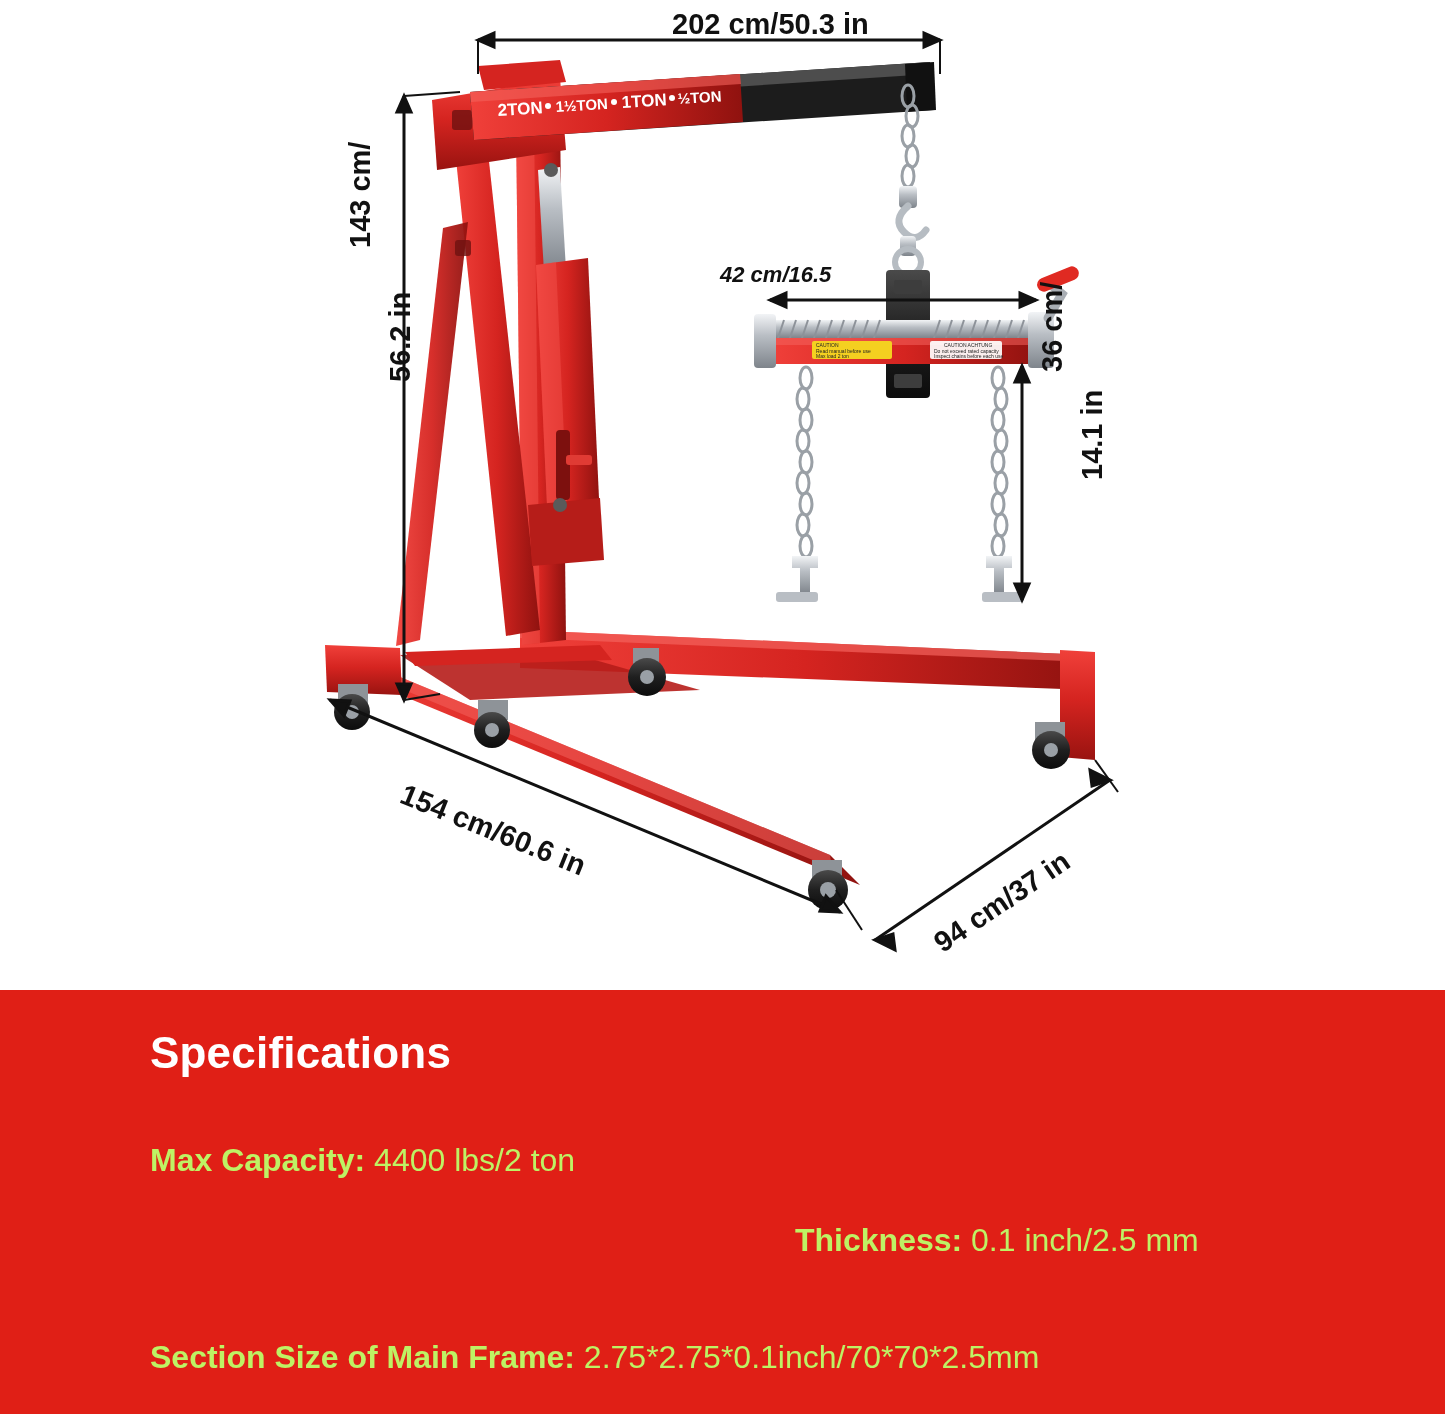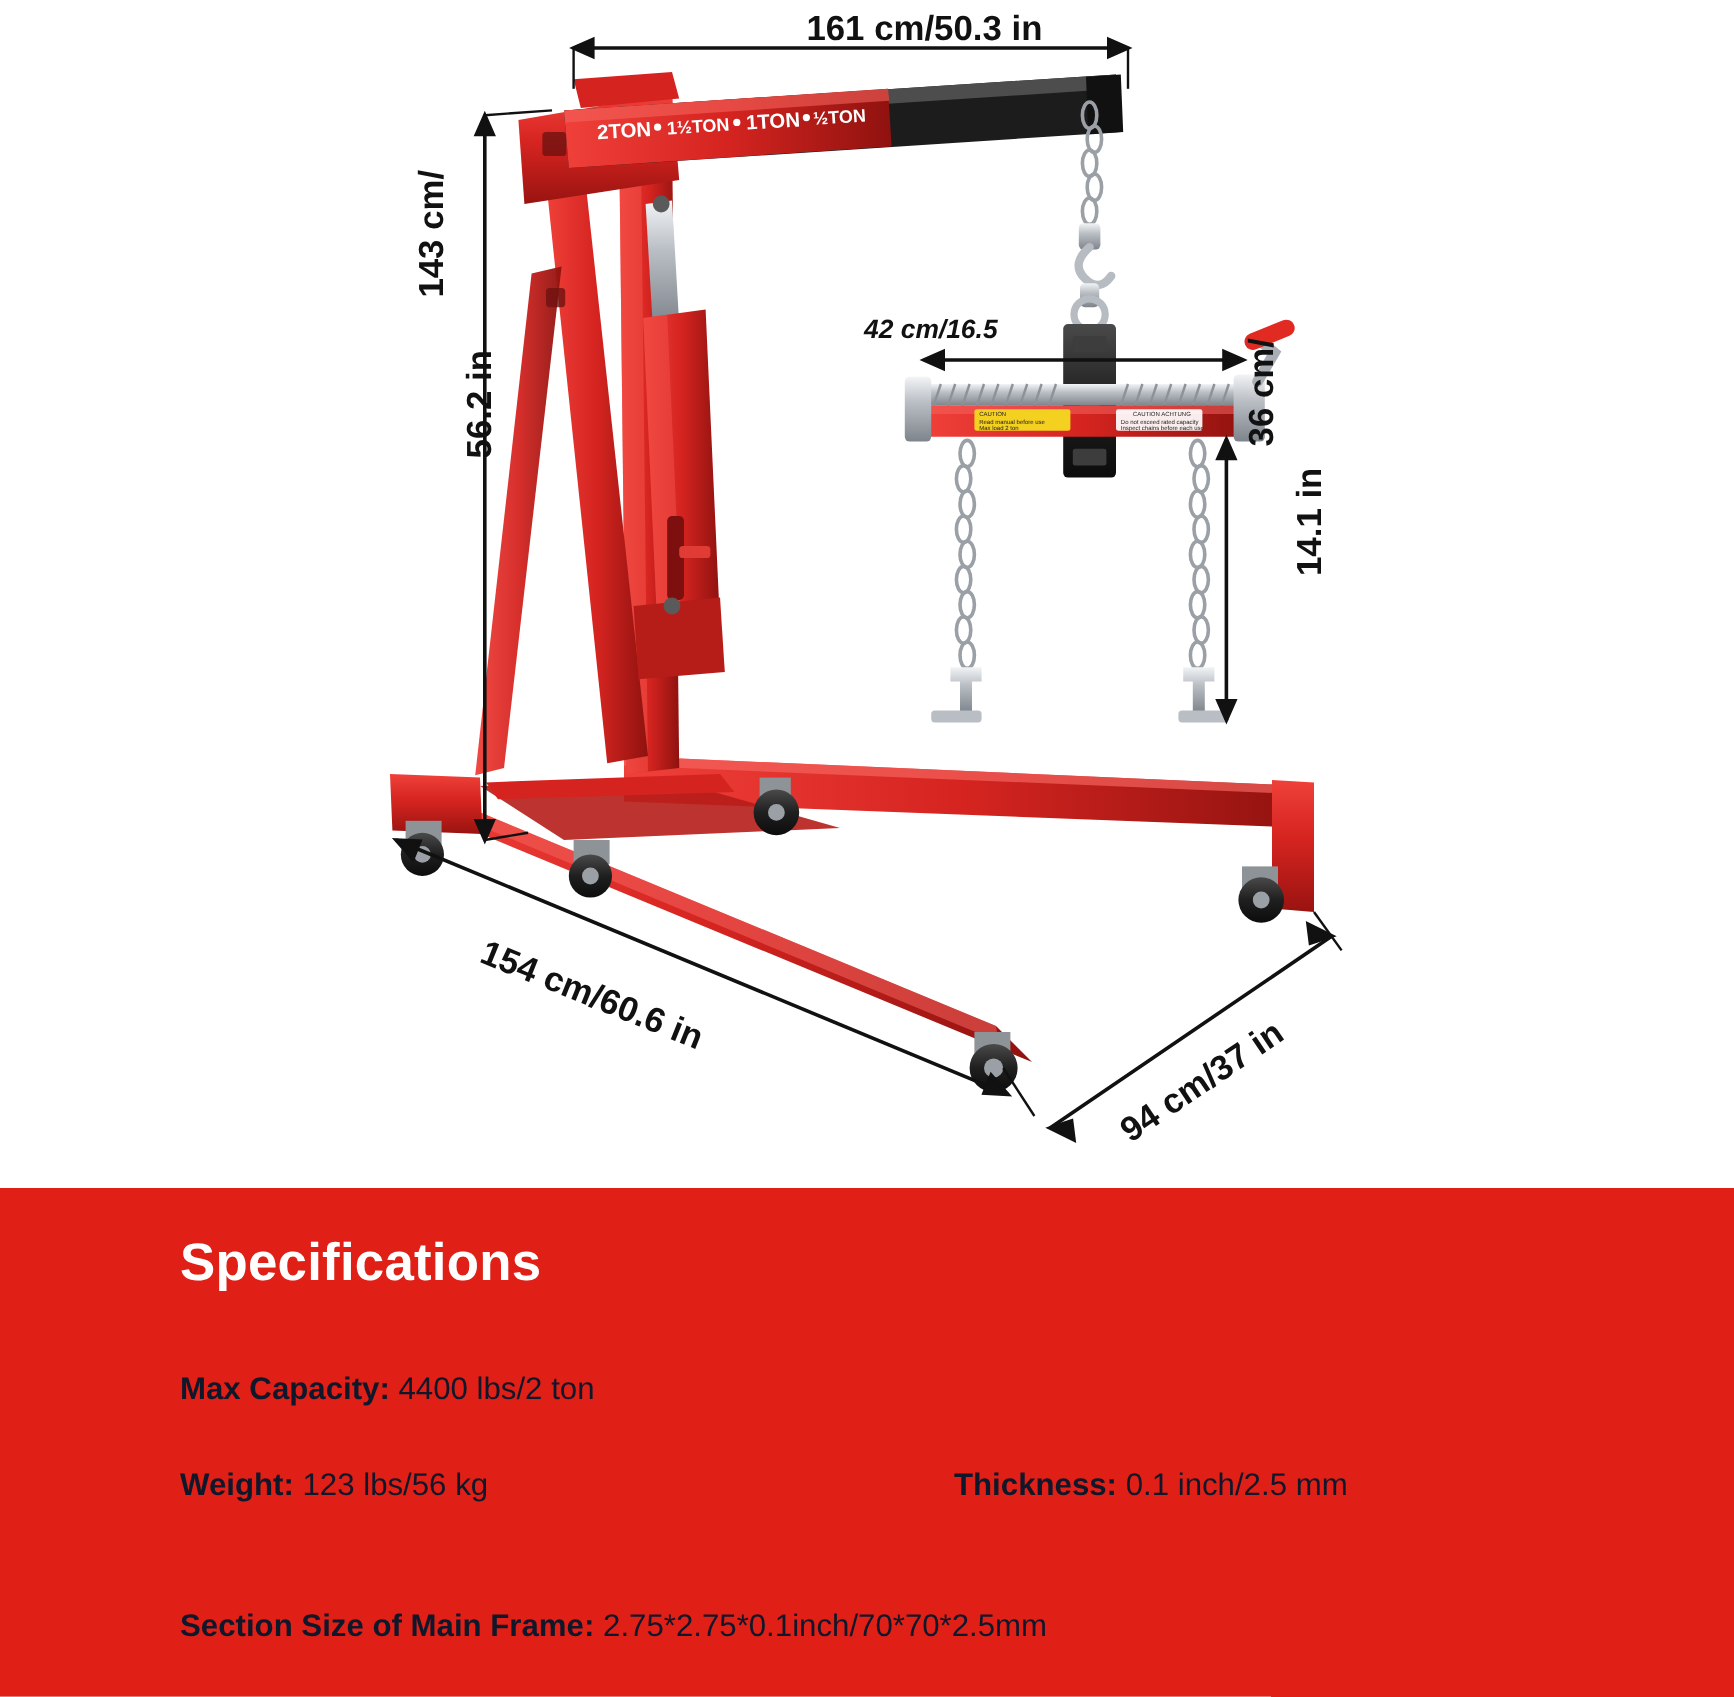--- a/index.html
+++ b/index.html
@@ -31,22 +31,22 @@
     color:#ffffff;
     padding-left:17px;
   }
   .specs-title{
     position:absolute;left:150px;top:38px;
     font-size:44px;font-weight:bold;color:#ffffff;
     letter-spacing:0.2px;
   }
   .spec-row{
     position:absolute;
-    font-size:26px;
-    color:#0f172a;
+    font-size:32px;
+    color:#bef264;
     white-space:nowrap;
   }
   .spec-row b{font-weight:bold;}
   .spec-row span{font-weight:normal;}
   .r1{left:150px;top:152px;}
   .r2{left:795px;top:152px;}
   .r3{left:150px;top:232px;}
   .r4{left:795px;top:232px;}
   .r5{left:150px;top:312px;margin-top:37px;}
 </style>
@@ -288,21 +288,21 @@
       <path d="M840 912 l-20 -1 l6 -15 z" fill="#111"></path>
 
       <line x1="875" y1="940" x2="1110" y2="780"></line>
       <path d="M875 940 l18 -6 l2 16 z" fill="#111"></path>
       <path d="M1110 780 l-18 6 l-2 -16 z" fill="#111"></path>
       <line x1="1095" y1="760" x2="1118" y2="792" stroke-width="2"></line>
       <line x1="836" y1="890" x2="862" y2="930" stroke-width="2"></line>
     </g>
   </svg>
 
-  <div class="dim-label" style="left:672px;top:8px;font-size:29px;">161 cm/50.3 in</div>
+  <div class="dim-label" style="left:672px;top:8px;font-size:29px;">202 cm/50.3 in</div>
 
   <div class="dim-label" style="left:344px;top:248px;font-size:29px;transform:rotate(-90deg);transform-origin:left top;">143 cm/</div>
   <div class="dim-label" style="left:384px;top:382px;font-size:29px;transform:rotate(-90deg);transform-origin:left top;">56.2 in</div>
 
   <div class="dim-label" style="left:720px;top:262px;font-size:22px;font-style:italic;">42 cm/16.5</div>
 
   <div class="dim-label" style="left:1036px;top:372px;font-size:29px;transform:rotate(-90deg);transform-origin:left top;">36 cm/</div>
   <div class="dim-label" style="left:1076px;top:480px;font-size:29px;transform:rotate(-90deg);transform-origin:left top;">14.1 in</div>
 
   <div class="dim-label" style="left:408px;top:778px;font-size:29px;transform:rotate(22deg);transform-origin:left top;">154 cm/60.6 in</div>
@@ -312,24 +312,20 @@
 
 <div class="specs">
   <div class="specs-title">Specifications</div>
 
   <div class="spec-row r1">
     <b>Max Capacity:</b>
     <span>4400 lbs/2 ton</span>
   </div>
 
 
-  <div class="spec-row r3">
-    <b>Weight:</b>
-    <span>123 lbs/56 kg</span>
-  </div>
 
   <div class="spec-row r4">
     <b>Thickness:</b>
     <span>0.1 inch/2.5 mm</span>
   </div>
 
   <div class="spec-row r5">
     <b>Section Size of Main Frame:</b>
     <span>2.75*2.75*0.1inch/70*70*2.5mm</span>
   </div>

